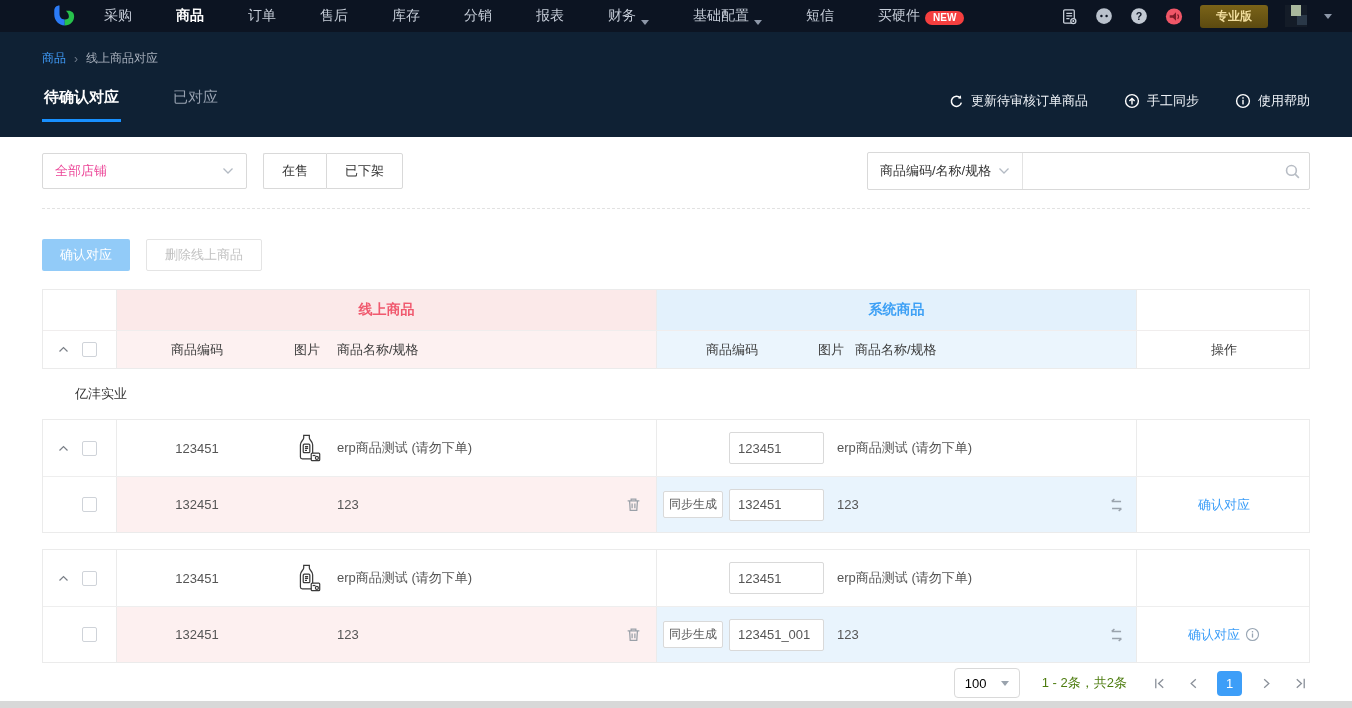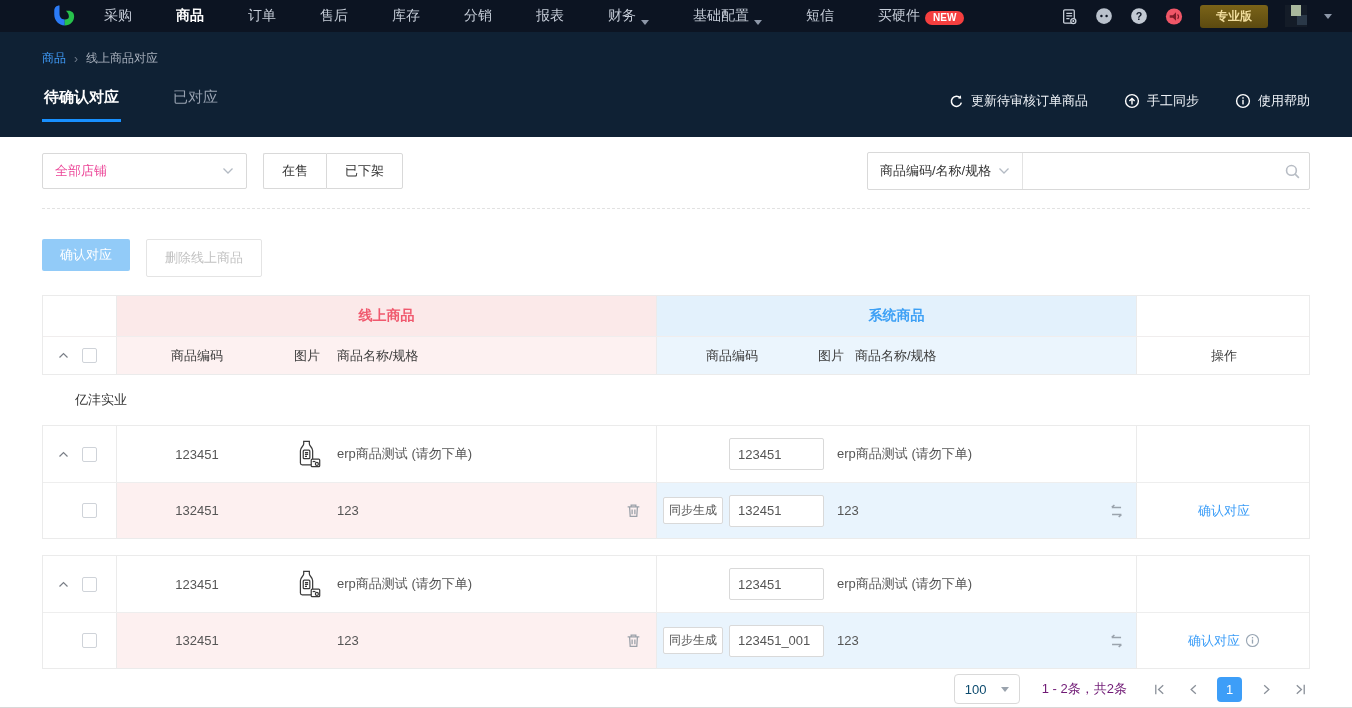--- a/index.html
+++ b/index.html
@@ -51,21 +51,21 @@
   .search-field-select { width:155px; border-right:1px solid #e3e3e3; display:flex; align-items:center; justify-content:space-between;
     padding:0 12px; font-size:13px; color:#333; cursor:pointer; }
   .search-box { flex:1; display:flex; align-items:center; }
   .search-box input { flex:1; border:none; outline:none; height:100%; padding:0 10px; font-size:13px; color:#333; background:transparent; }
   .search-ico { width:34px; display:flex; align-items:center; justify-content:center; cursor:pointer; }
 
   .dashed-sep { margin-top:18px; border-top:1px dashed #e2e2e2; }
 
   .bulk-row { margin-top:30px; display:flex; gap:16px; }
   .btn-confirm { height:32px; padding:0 18px; background:#92cbf8; color:#fff; font-size:13px; border:none; border-radius:2px; cursor:pointer; }
-  .btn-delete { height:38px; padding:0 18px; background:#fff; color:#c2c2c2; font-size:13px; border:1px solid #e4e4e4; border-radius:2px; cursor:pointer; }
+  .btn-delete { height:32px; padding:0 18px; background:#fff; color:#c2c2c2; font-size:13px; border:1px solid #e4e4e4; border-radius:2px; cursor:pointer; }
 
   
   .tbl { margin-top:18px; }
   .tr { display:flex; align-items:stretch; }
   .td { display:flex; align-items:center; }
   .colA { width:73px; flex:none; padding-left:14px; gap:13px; }
   .colOnline { width:540px; flex:none; }
   .colSystem { width:480px; flex:none; }
   .colAction { width:175px; flex:none; justify-content:center;font-family:Liberation Serif, serif; }
   .vline { border-left:1px solid #ebebeb; }
@@ -105,22 +105,22 @@
   .caret-space { width:12px; flex:none; }
   .cb { width:15px; height:15px; border:1px solid #cfd3d9; border-radius:2px; background:#fff; cursor:pointer; flex:none; }
 
   .cell-input { width:95px; height:32px; border:1px solid #d9d9d9; border-radius:2px; padding:0 8px; font-size:13px; color:#555; background:#fff; outline:none; }
   .sync-tag { border:1px solid #d9d9d9; border-radius:2px; background:#fff; color:#555; font-size:12px; padding:4px 5px; white-space:nowrap; }
   .link { color:#3d9ef8; font-size:13px; cursor:pointer; display:flex; align-items:center; gap:5px; }
 
   
   .pag { margin-top:2px; height:36px; display:flex; align-items:center; justify-content:flex-end; gap:14px; padding-right:0; }
   .pagesize { height:30px; width:66px; border:1px solid #d9d9d9; border-radius:4px; display:flex; align-items:center;
-    justify-content:space-between; padding:0 10px; font-size:13px; color:#0c4a6e; cursor:pointer; }
-  .pag-range { font-size:13px; color:#701a75; margin:0 8px; }
+    justify-content:space-between; padding:0 10px; font-size:13px; color:#000000; cursor:pointer; }
+  .pag-range { font-size:13px; color:#4d7c0f; margin:0 8px; }
   .pag-ico { width:20px; height:20px; display:flex; align-items:center; justify-content:center; cursor:pointer; }
   .pag-page { width:25px; height:25px; background:#3d9ef8; color:#fff; border-radius:4px; font-size:13px;
     display:flex; align-items:center; justify-content:center; cursor:pointer; }
 
   .bottom-strip { height:9px; background:#d8d8d8; flex:none; }
 </style>
 </head>
 <body>
 
 <div class="screen">

